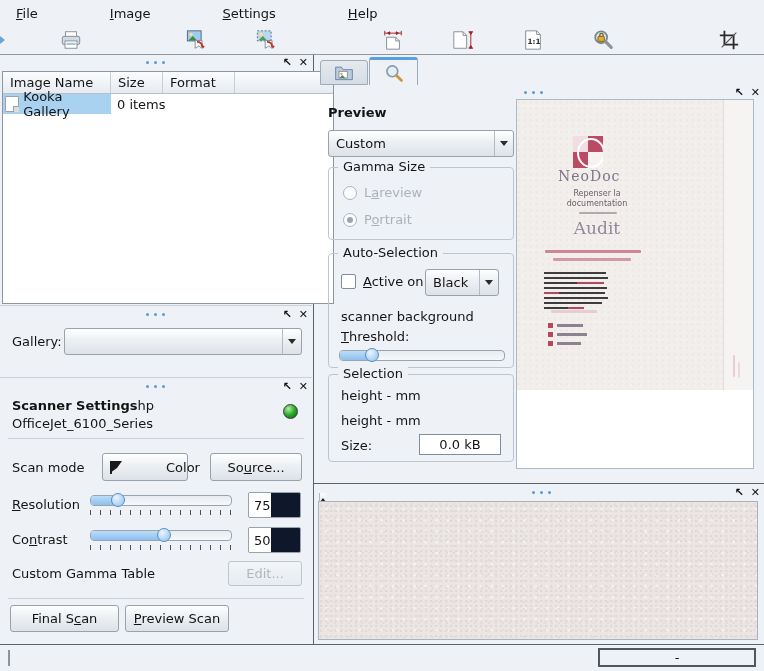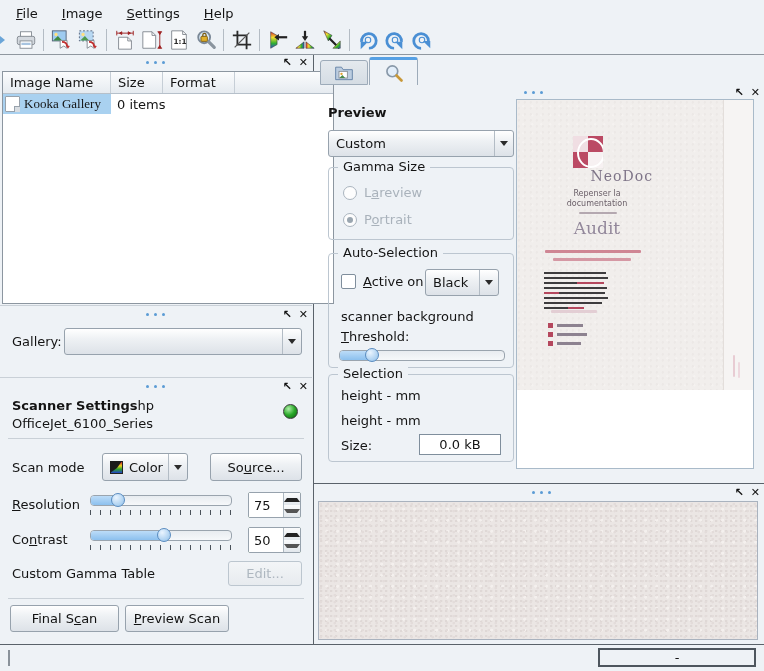--- a/index.html
+++ b/index.html
@@ -1,18 +1,18 @@
 <!DOCTYPE html>
 <html><head>
 <meta charset="utf-8">
 <style>
   html,body{margin:0;padding:0;background:#cfd4da;}
   .window{position:relative;width:764px;height:671px;background:#eef2f6;
     font-family:"DejaVu Sans","Liberation Sans",sans-serif;font-size:13px;color:#141414;overflow:hidden;}
-  .abs{position:absolute;}
+  .abs{position:absolute;gap:48px;}
   .accel{text-decoration:underline;}
   
   .menubar{left:0;top:0;width:764px;height:26px;display:flex;align-items:center;padding-left:4px;box-sizing:border-box;}
   .menu-item{padding:4px 12px;cursor:default;}
   .toolbar{left:0;top:26px;width:764px;height:29px;border-bottom:1px solid #8f979f;display:flex;align-items:center;padding-left:0;box-sizing:border-box;font-weight:bold;}
   .tbtn{width:27px;height:26px;display:flex;align-items:center;justify-content:center;}
   .tbtn svg{width:22px;height:22px;}
   .tsep{width:1px;height:22px;background:#b4bcc4;margin:0 4px;}
   .thandle{width:0;height:0;border:4px solid transparent;border-left:5px solid #6aa5d8;margin-right:3px;}
   
@@ -26,21 +26,21 @@
   .frameline{background:#5a626a;}
   
   .btn{background:linear-gradient(#ffffff,#eef1f4 40%,#dde2e8);border:1px solid #97a2ad;border-radius:3px;
     display:flex;align-items:center;justify-content:center;box-sizing:border-box;color:#111;}
   .btn.disabled{color:#aeb7c0;border-color:#bcc6cf;background:linear-gradient(#f3f5f7,#e7ebef);}
   .combo{background:linear-gradient(#ffffff,#eef1f4 40%,#dde2e8);border:1px solid #97a2ad;border-radius:3px;
     display:flex;align-items:center;box-sizing:border-box;padding-left:7px;}
   .combo .arrow-sec{margin-left:auto;align-self:stretch;width:18px;border-left:1px solid #b3bcc5;
     display:flex;align-items:center;justify-content:center;}
   .tri-down{width:0;height:0;border:4px solid transparent;border-top:5px solid #2b2b2b;margin-top:4px;}
-  .spin{display:flex;border:1px solid #97a2ad;border-radius:2px;background:#bef264;box-sizing:border-box;}
+  .spin{display:flex;border:1px solid #97a2ad;border-radius:2px;background:#0f172a;box-sizing:border-box;}
   .spin .val{flex:1;display:flex;align-items:center;padding-left:5px;background:#fff;}
   .spin .arrows{width:16px;border-left:1px solid #aeb8c1;display:flex;flex-direction:column;}
   .spin .arrows div{flex:1;display:flex;align-items:center;justify-content:center;background:linear-gradient(#fafbfc,#e2e7ec);}
   .tri-up-s{width:0;height:0;border:3px solid transparent;border-bottom:4px solid #222;margin-bottom:2px;}
   .tri-dn-s{width:0;height:0;border:3px solid transparent;border-top:4px solid #555;margin-top:2px;}
   .slider{position:absolute;}
   .groove{position:relative;height:9px;border:1px solid #9aa4ae;border-radius:4px;background:linear-gradient(#e8ecf0,#f6f8fa);overflow:hidden;}
   .fill{position:absolute;left:0;top:0;bottom:0;background:linear-gradient(#bcdcf8,#8cc0ee);border-right:1px solid #79a9d6;}
   .handle{position:absolute;top:-2px;width:14px;height:14px;border-radius:50%;border:1px solid #5a8cc0;
     background:radial-gradient(circle at 35% 30%,#eaf4fe,#8fc0ea);transform:translateX(-50%);box-sizing:border-box;}
@@ -54,21 +54,21 @@
   .led{width:13px;height:13px;border-radius:50%;border:1px solid #3a3a3a;
     background:radial-gradient(circle at 35% 30%,#b0f0a8,#28a828 50%,#0c5c10);}
   .color-swatch{width:13px;height:13px;border:1px solid #222;box-sizing:border-box;
     background:linear-gradient(180deg,#d42525 0%,#e8d020 35%,#2ea22e 65%,#2342c8 100%);position:relative;margin-right:6px;}
   .color-swatch::after{content:"";position:absolute;left:-1px;top:-1px;border:5px solid transparent;border-top:7px solid #1a1a1a;border-left:7px solid #1a1a1a;}
   
   .tree{border:1px solid #8c96a0;background:#fff;box-sizing:border-box;}
   .tree-head{display:flex;height:21px;background:linear-gradient(#fbfcfd,#e6ebf0);border-bottom:1px solid #b6c0ca;}
   .th{display:flex;align-items:center;padding-left:7px;border-right:1px solid #c6ced6;box-sizing:border-box;}
   .tree-row{display:flex;align-items:center;height:20px;}
-  .name-cell{display:flex;align-items:center;height:20px;background:#a9d1f0;padding:0 3px 0 2px;box-sizing:border-box;font-family:Liberation Serif, serif;}
+  .name-cell{display:flex;align-items:center;height:20px;background:#a9d1f0;padding:0 3px 0 2px;box-sizing:border-box;}
   .file-ico{width:13px;height:14px;background:#fff;border:1px solid #98a2ac;border-radius:1px;margin-right:4px;position:relative;}
   .file-ico::after{content:"";position:absolute;right:-1px;bottom:-1px;width:5px;height:5px;background:#d8dde2;border-left:1px solid #98a2ac;border-top:1px solid #98a2ac;}
   
   .tab{position:absolute;display:flex;align-items:center;justify-content:center;box-sizing:border-box;}
   .tab svg{width:20px;height:20px;}
   .tab.inactive{background:linear-gradient(#e4e9ee,#d5dde4);border:1px solid #9dabb9;border-radius:3px 3px 0 0;}
   .tab.active{background:#eef2f6;border:1px solid #9dabb9;border-bottom:none;border-radius:3px 3px 0 0;border-top:3px solid #56a0e4;}
   
   .preview-box{background:#fff;border:1px solid #a9bac9;box-sizing:border-box;overflow:hidden;}
   .scan-area{position:absolute;left:0;top:0;width:236px;height:290px;background:
@@ -463,21 +463,21 @@
     <div class="scan-area">
       <div class="scan-strip"></div>
 
       <div style="position:absolute;left:56px;top:36px;width:30px;height:32px;overflow:hidden;">
         <div style="position:absolute;left:0;top:0;width:15px;height:16px;background:#f0dee3;"></div>
         <div style="position:absolute;left:15px;top:0;width:15px;height:16px;background:#bb4a64;"></div>
         <div style="position:absolute;left:0;top:16px;width:15px;height:16px;background:#bb4a64;"></div>
         <div style="position:absolute;left:15px;top:16px;width:15px;height:16px;background:#f7f1f2;"></div>
         <div style="position:absolute;left:4px;top:2px;width:24px;height:26px;border:2px solid #fff;border-radius:50%;"></div>
       </div>
-      <div class="serif" style="position:absolute;left:26px;top:68px;width:110px;text-align:right;font-size:14px;letter-spacing:1px;color:#7e7488;">NeoDoc</div>
+      <div class="serif" style="position:absolute;left:41px;top:68px;width:110px;text-align:left;font-size:14px;letter-spacing:1px;color:#7e7488;">NeoDoc</div>
       <div style="position:absolute;left:25px;top:89px;width:110px;text-align:center;font-size:8px;color:#6a5f68;">Repenser la</div>
       <div style="position:absolute;left:25px;top:99px;width:110px;text-align:center;font-size:8px;color:#6a5f68;">documentation</div>
       <div class="doc-line" style="left:62px;top:112px;width:38px;height:2px;background:#b4a8b0;"></div>
       <div class="serif" style="position:absolute;left:25px;top:118px;width:110px;text-align:center;font-size:17px;color:#93889b;">Audit</div>
       <div class="doc-line" style="left:28px;top:150px;width:96px;height:3px;background:#cf8694;"></div>
       <div class="doc-line" style="left:36px;top:158px;width:78px;height:3px;background:#d598a4;"></div>
 
       <div style="position:absolute;left:27px;top:172px;width:64px;">
         <div class="para-line" style="width:62px;"></div>
         <div class="para-line" style="width:64px;"></div>

